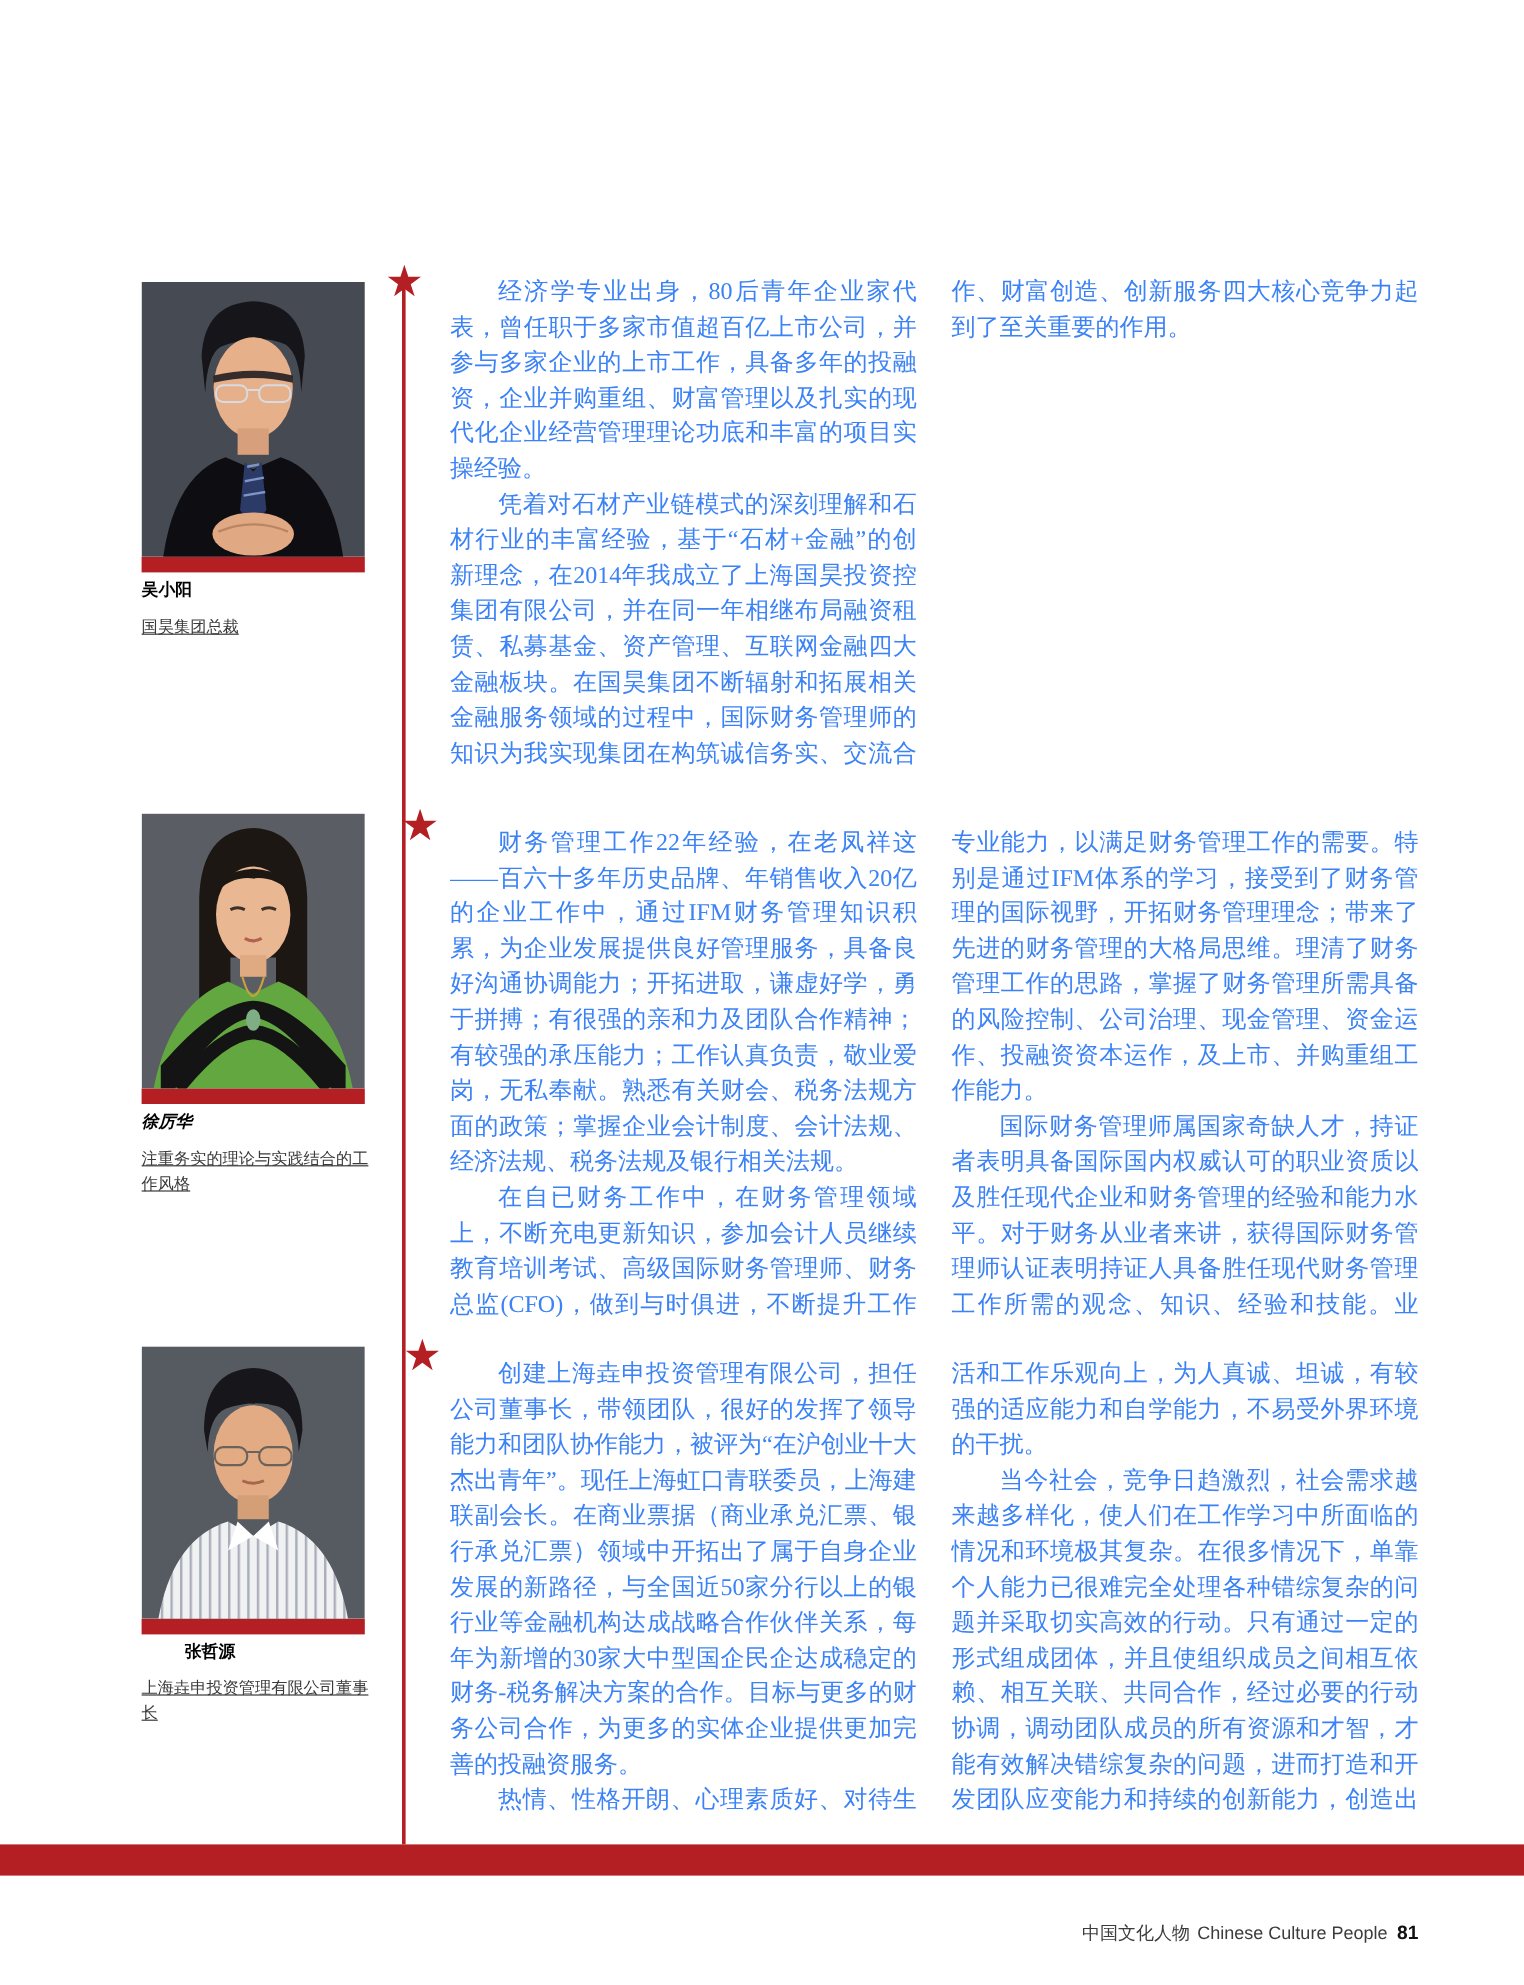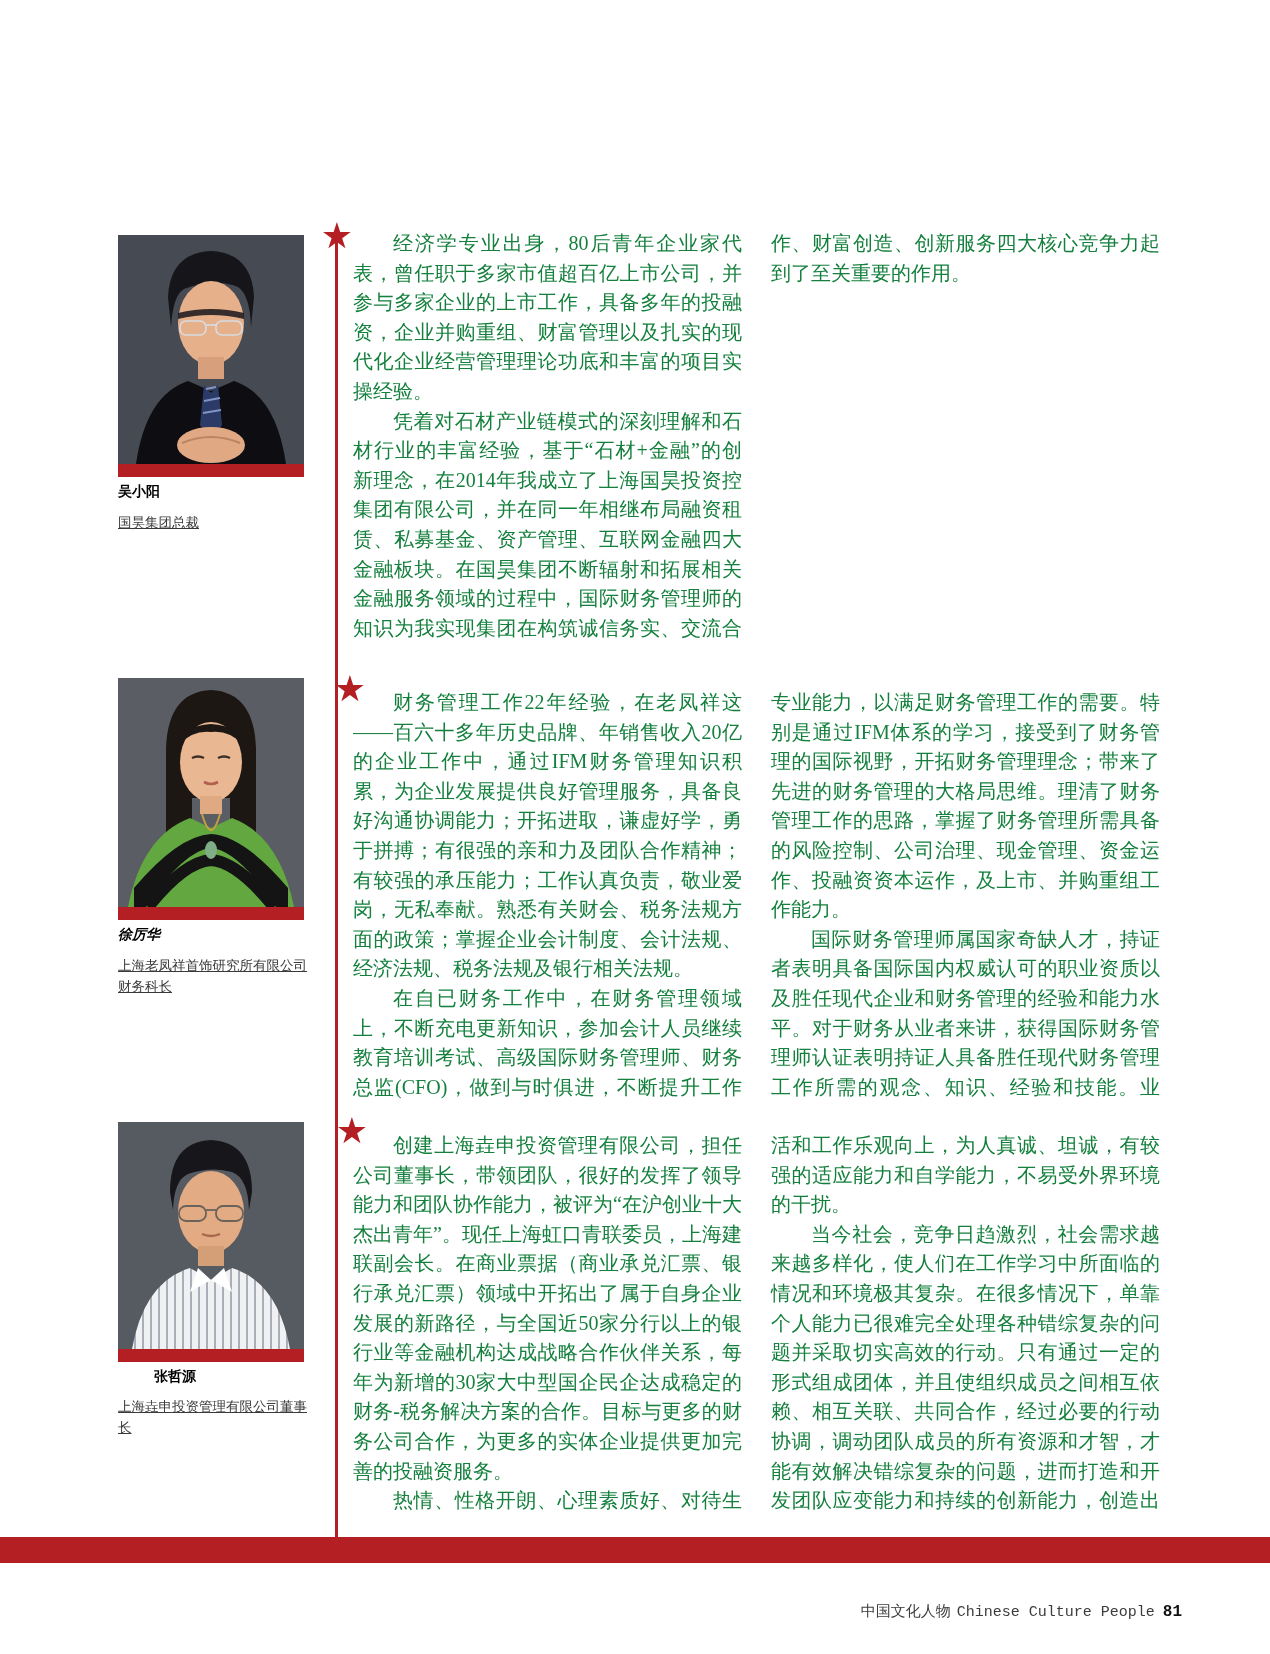--- a/index.html
+++ b/index.html
@@ -15,31 +15,31 @@
   .star.s3{left:334px;top:1113px;}
   
   .photo{position:absolute;left:118px;width:186px;font-size:0;}
   .photo svg{display:block;}
   .photo-bar{height:13px;background:#b41f24;}
   .person-name{position:absolute;left:118px;width:200px;
         font-family:"Liberation Sans",sans-serif;font-weight:bold;font-size:14px;color:#000000;}
   .person-title{position:absolute;left:118px;width:196px;
         font-family:"Liberation Sans",sans-serif;font-size:13.5px;line-height:21px;color:#3a3a3a;text-decoration:underline;}
   
-  .section-text{position:absolute;left:353px;width:807px;column-count:2;column-gap:29px;
+  .section-text{position:absolute;left:375px;width:807px;column-count:2;column-gap:29px;
         column-fill:auto;overflow:hidden;text-align:justify;font-size:20px;line-height:29.6px;
-        color:#15803d;font-family:"Liberation Serif",serif;}
+        color:#3b82f6;font-family:"Liberation Serif",serif;}
   .section-text p{margin:0;text-indent:2em;orphans:1;widows:1;}
   .sec1{top:229px;height:416px;}
   .sec2{top:688px;height:416px;}
   .sec3{top:1131px;height:386px;}
   
   .bottom-band{position:absolute;left:0;top:1537px;width:1270px;height:26px;background:#b41f24;}
   .footer-line{position:absolute;top:1602px;right:88px;white-space:nowrap;
-        font-family:Liberation Mono, monospace;font-size:15px;color:#3c3c3c;}
+        font-family:Liberation Sans, sans-serif;font-size:15px;color:#3c3c3c;}
   .footer-line .pageno{font-weight:bold;font-size:16px;color:#111;margin-left:8px;}
   .footer-line .en{margin-left:6px;}
 </style>
 </head>
 <body>
 
 <div class="page">
 
   <div class="rail"></div>
   <div class="star s1">★</div>
@@ -79,21 +79,21 @@
       <rect x="82" y="118" width="22" height="18" fill="#dfa981"></rect>
       <path d="M10 229 Q24 158 72 140 L93 150 L114 140 Q162 158 176 229 Z" fill="#62a73f"></path>
       <path d="M16 210 Q60 158 93 156 Q126 158 170 210 L170 229 L158 229 Q120 172 93 170 Q66 172 28 229 L16 229 Z" fill="#141414"></path>
       <path d="M30 229 Q66 184 93 182 Q120 184 156 229" fill="none" stroke="#141414" stroke-width="12"></path>
       <path d="M84 136 Q93 168 102 136" fill="none" stroke="#c9a23c" stroke-width="1.8"></path>
       <ellipse cx="93" cy="172" rx="6" ry="9" fill="#7fae86"></ellipse>
     </svg>
     <div class="photo-bar"></div>
   </figure>
   <div class="person-name" style="top:926px;font-style:italic;">徐厉华</div>
-  <div class="person-title" style="top:955px;">上海老凤祥首饰研究所有限公司财务科长</div>
+  <div class="person-title" style="top:955px;">注重务实的理论与实践结合的工作风格</div>
 
   <figure class="photo" style="top:1122px;margin:0;">
     <svg width="186" height="227" viewBox="0 0 186 227">
       <defs>
         <pattern id="shirtStripes" width="8" height="8" patternUnits="userSpaceOnUse">
           <rect width="8" height="8" fill="#f0f1f3"></rect>
           <rect x="0" width="2" height="8" fill="#a9aeb8"></rect>
         </pattern>
       </defs>
       <rect width="186" height="227" fill="#565a61"></rect>

